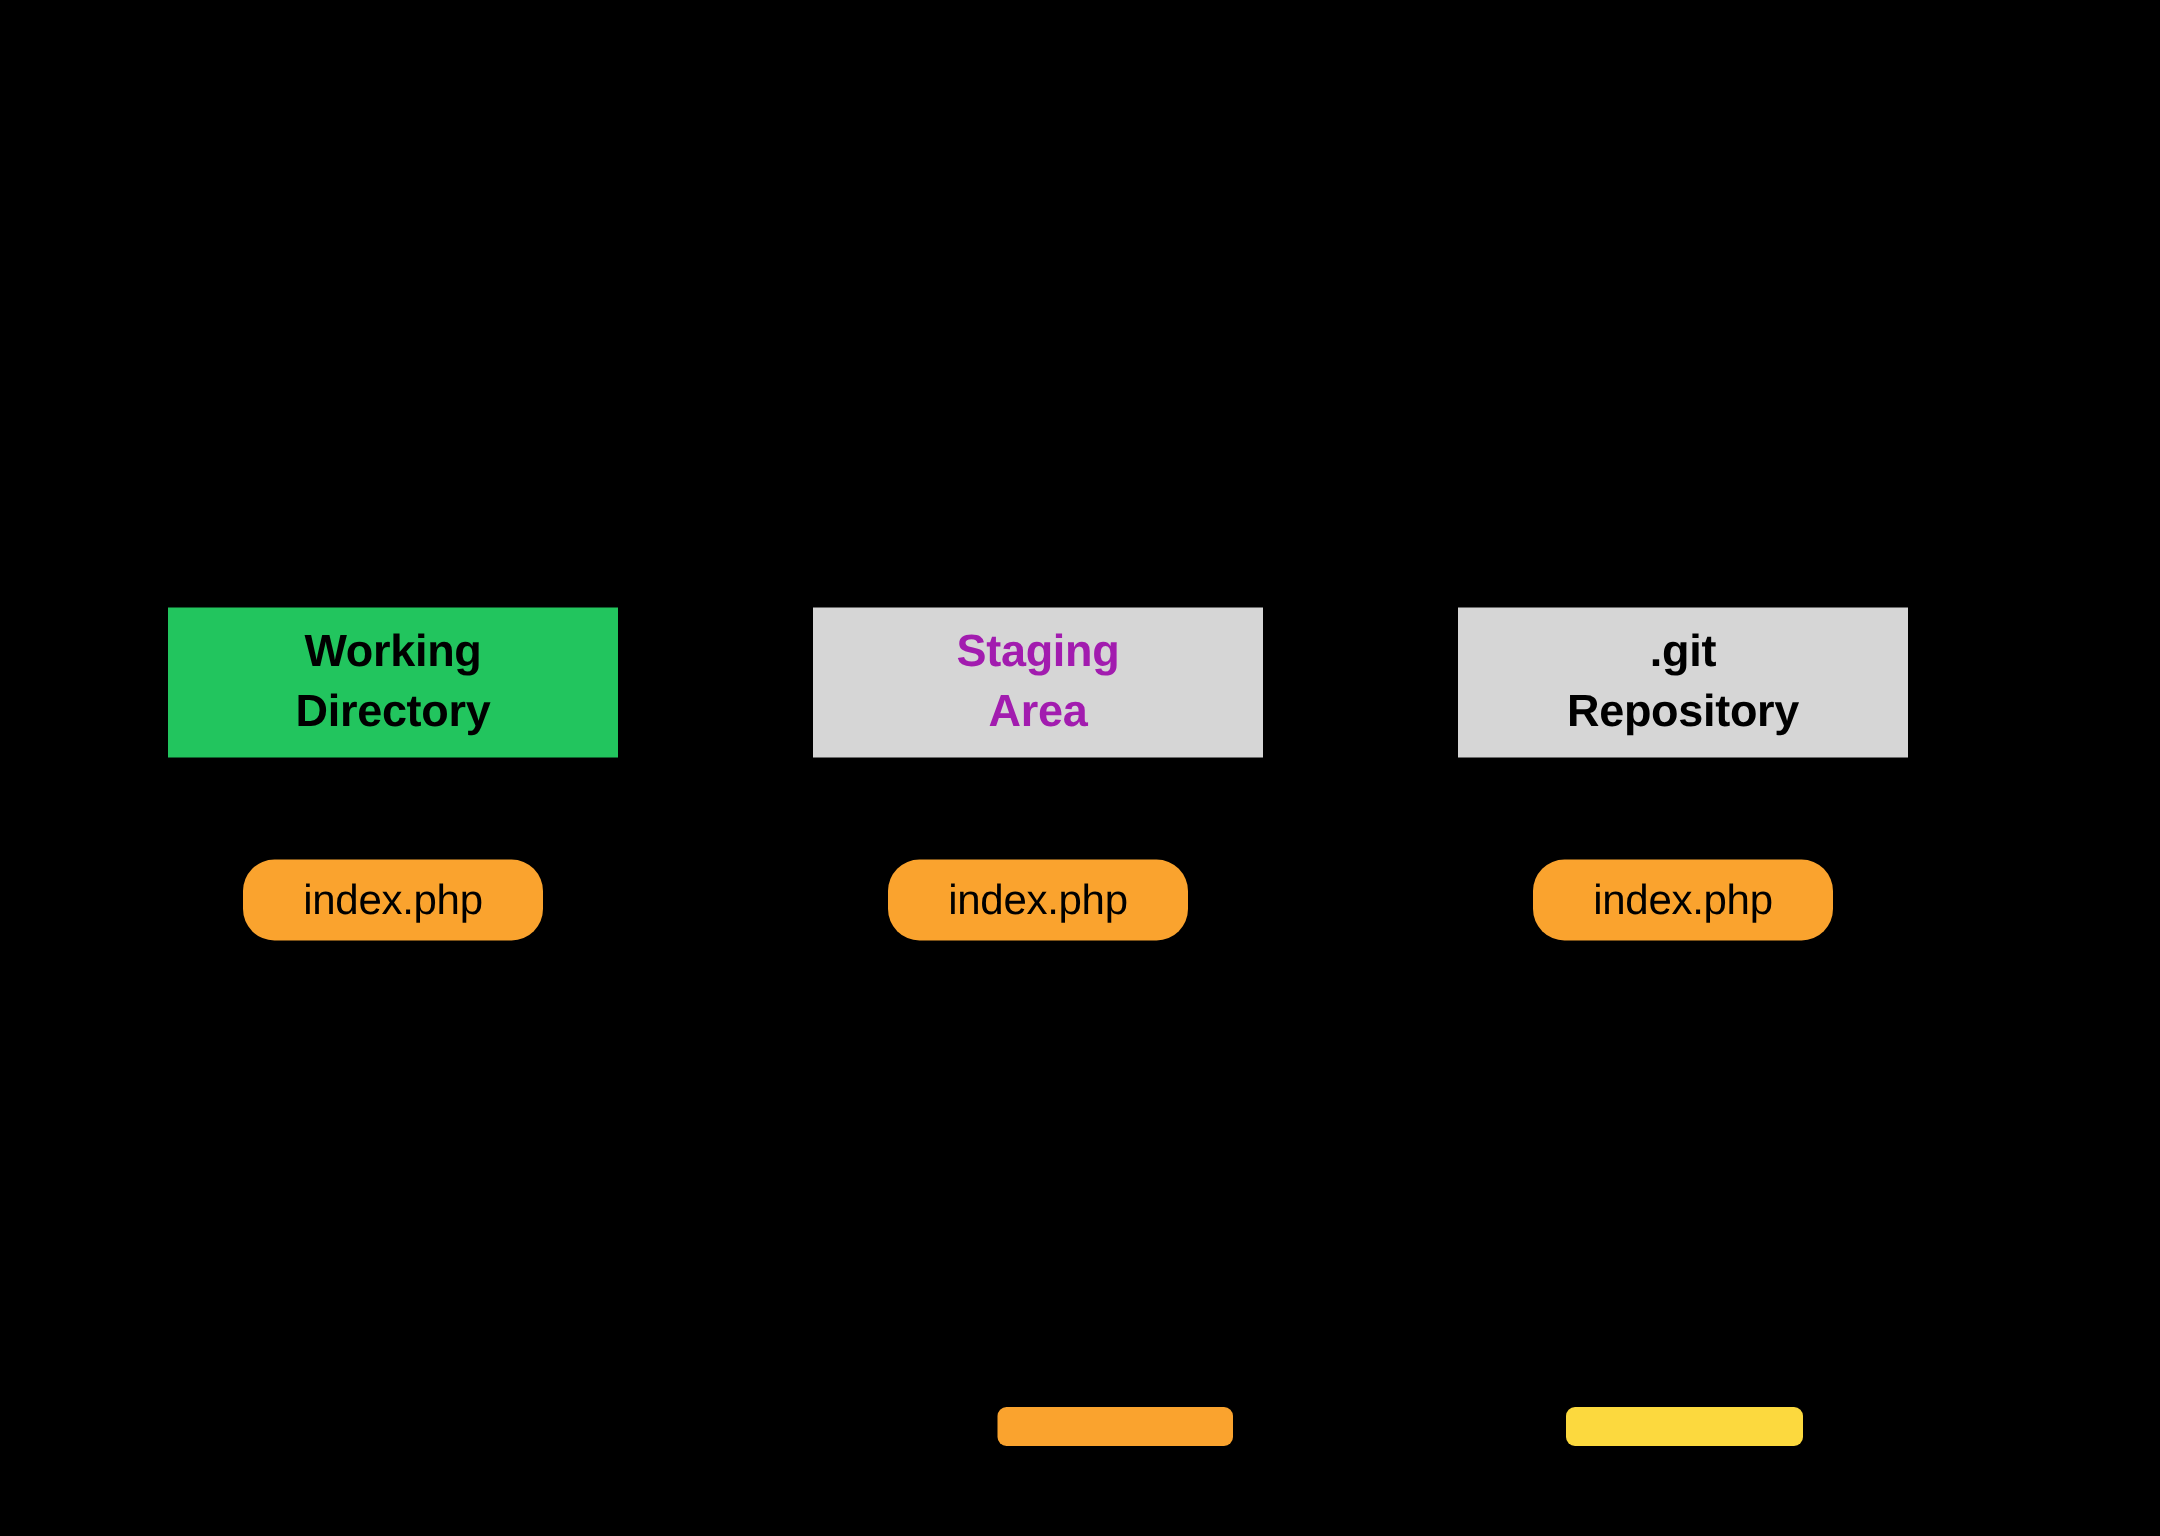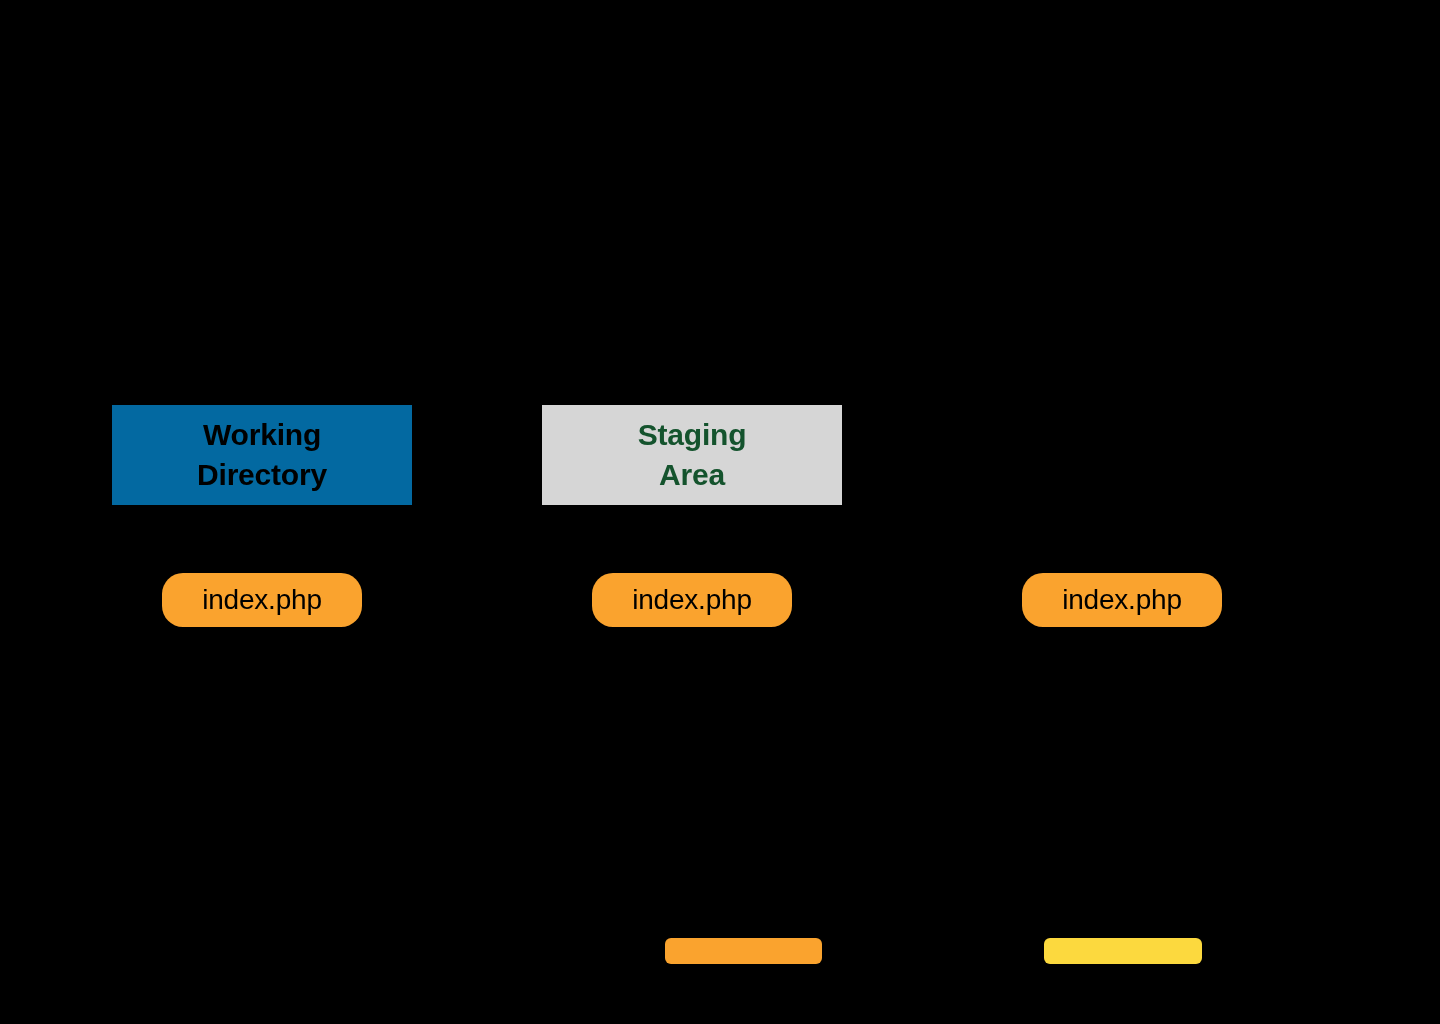--- a/index.html
+++ b/index.html
@@ -81,34 +81,38 @@
   .row-pill { top: 573px; }
   .row-bar  { top: 938px; }
   .b1 { left: 665px; width: 157px; }
   .b2 { left: 1044px; width: 158px; }
 </style>
 </head>
 <body>
 
 <div id="canvas" style="background: rgb(0, 0, 0);">
 
-  <div class="col-header row-header c1" style="background: #0369a1; color: rgb(0, 0, 0);">
+  <div class="col-header row-header c1" style="background: #22c55e; color: rgb(0, 0, 0);">
     <span class="line">Working</span>
     <span class="line">Directory</span>
   </div>
 
   <div class="file-pill row-pill p1" style="background: rgb(250, 163, 46); color: rgb(0, 0, 0);">index.php</div>
 
-  <div class="col-header row-header c2" style="background: rgb(214, 214, 214); color: #14532d;">
+  <div class="col-header row-header c2" style="background: rgb(214, 214, 214); color: #a21caf;">
     <span class="line">Staging</span>
     <span class="line">Area</span>
   </div>
 
   <div class="file-pill row-pill p2" style="background: rgb(250, 163, 46); color: rgb(0, 0, 0);">index.php</div>
 
+  <div class="col-header row-header c3" style="background: rgb(214, 214, 214); color: rgb(0, 0, 0);">
+    <span class="line">.git</span>
+    <span class="line">Repository</span>
+  </div>
 
   <div class="file-pill row-pill p3" style="background: rgb(250, 163, 46); color: rgb(0, 0, 0);">index.php</div>
 
   <div class="bottom-bar row-bar b1" style="background:#faa32e;"></div>
 
   <div class="bottom-bar row-bar b2" style="background:#fcd93e;"></div>
 
 </div>
 
 </body></html>

